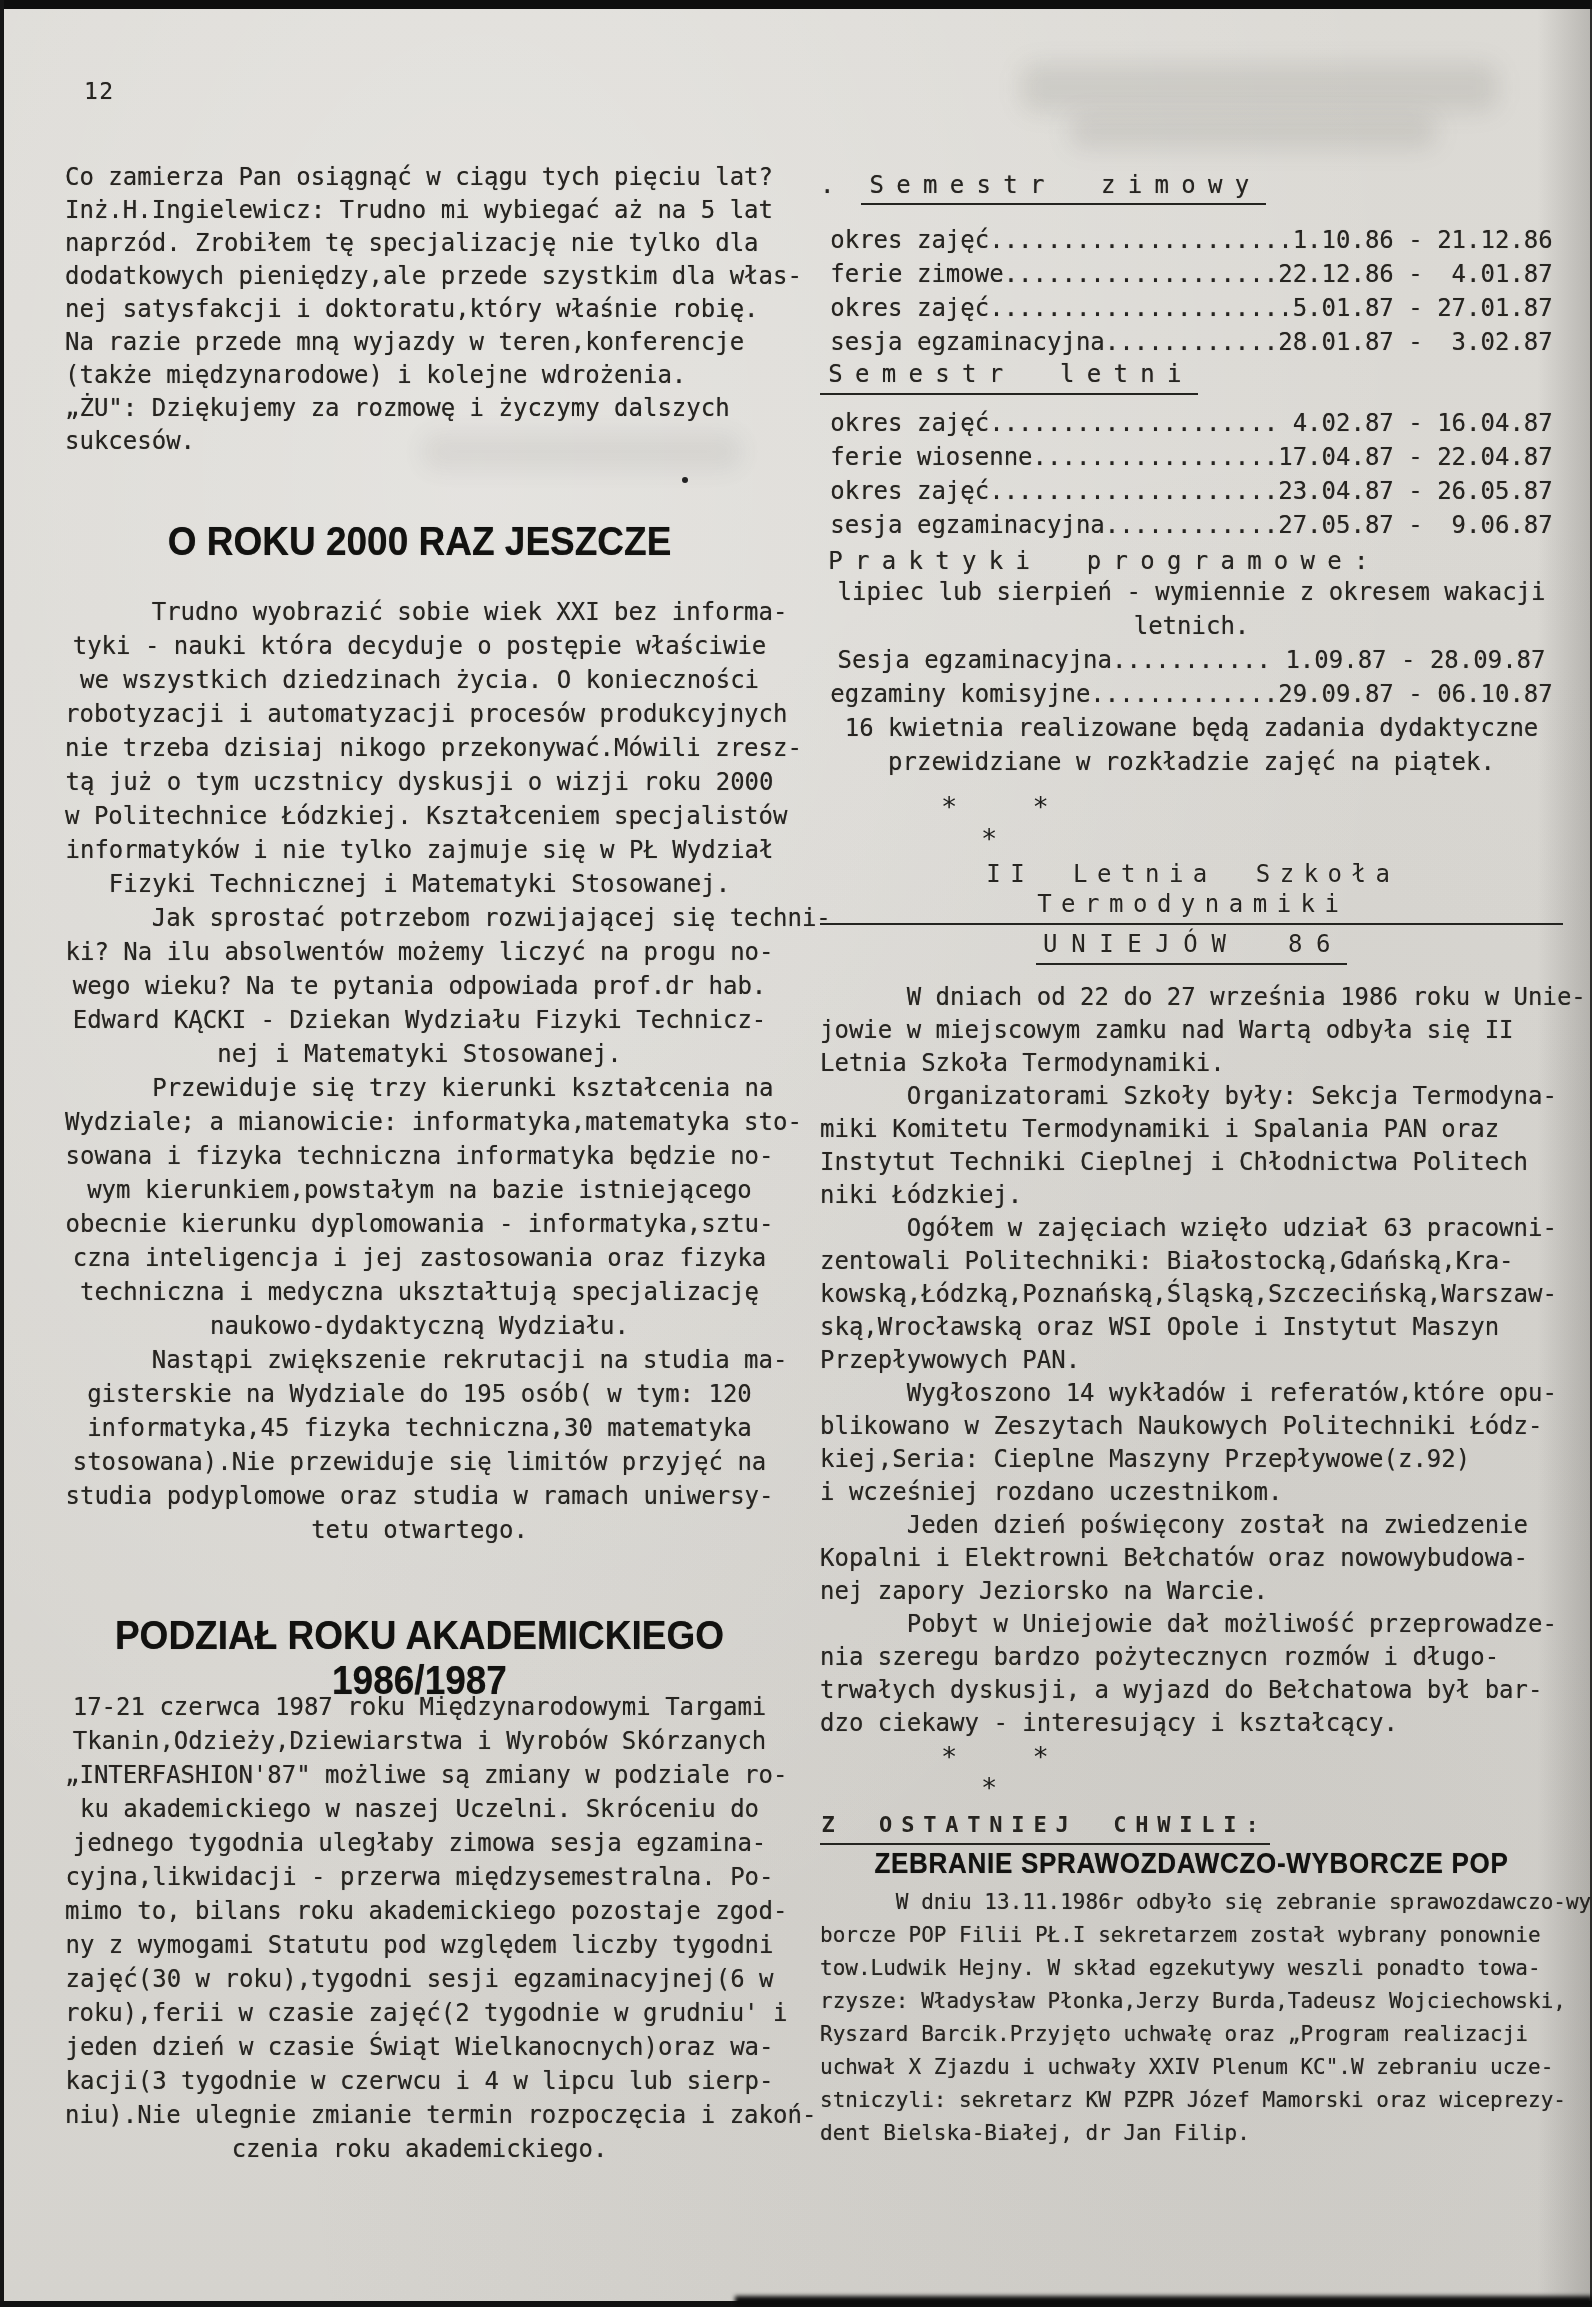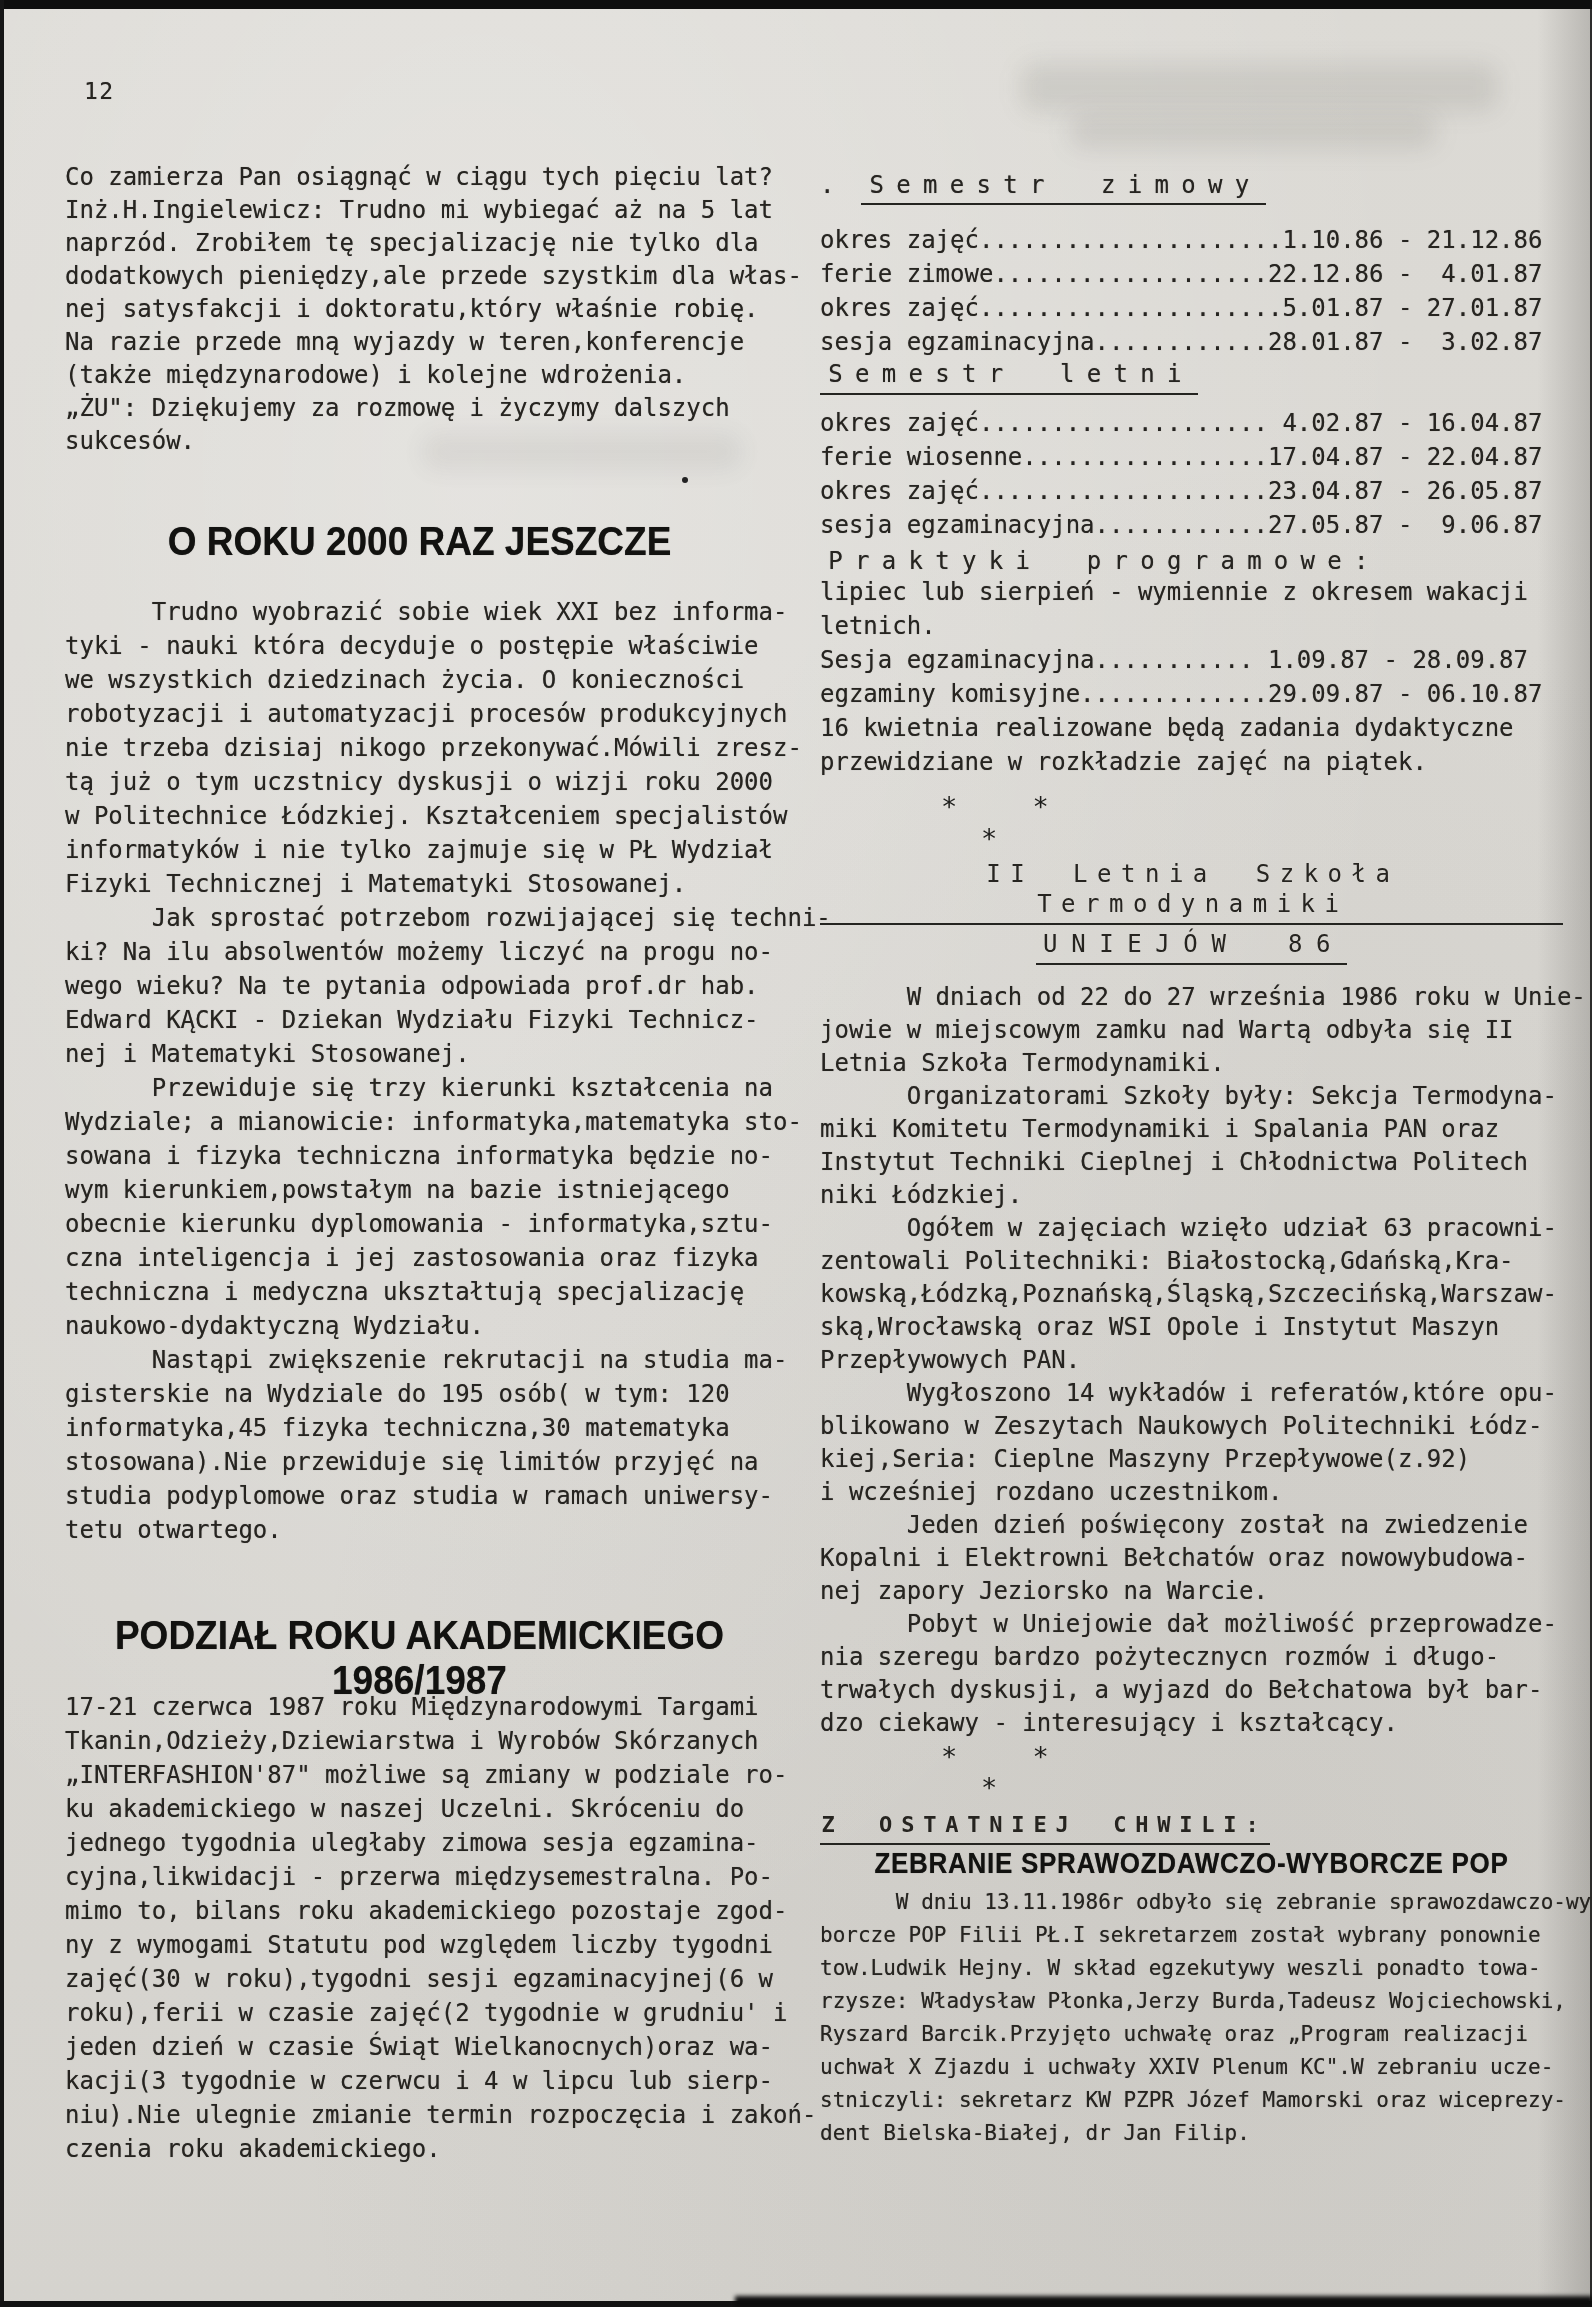--- a/index.html
+++ b/index.html
@@ -38,21 +38,21 @@
   .col{position:absolute;top:161px;}
   .col-left{left:65px;width:709px;}
   .col-right{left:820px;width:743px;}
 
   .mono-lines div{
     white-space:pre;
     font-size:24px;
     text-shadow:0 0 0.7px rgba(25,24,22,.5);
   }
   .lh48 div{height:33px;line-height:33px;}
-  .lh50 div{height:34px;line-height:34px;}
+  .lh50 div{height:34px;line-height:34px;text-align:center;}
   .lh49 div{height:33px;line-height:33px;}
   .small-lines div{
     white-space:pre;
     font-size:21px;height:33px;line-height:33px;
     text-shadow:0 0 0.7px rgba(25,24,22,.55);
   }
 
   .display-title{
     font-family:"Liberation Sans","DejaVu Sans",sans-serif;
     font-weight:bold;color:#121210;

